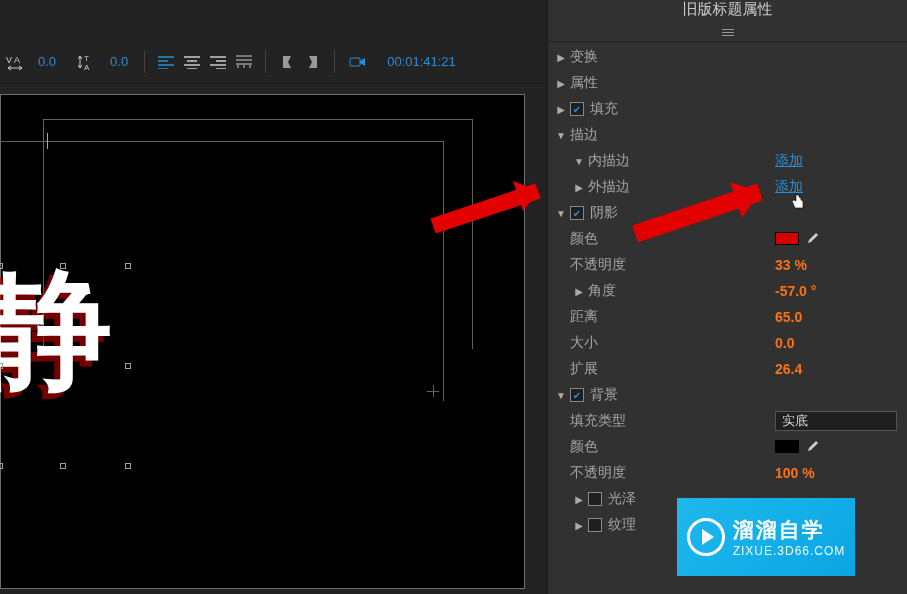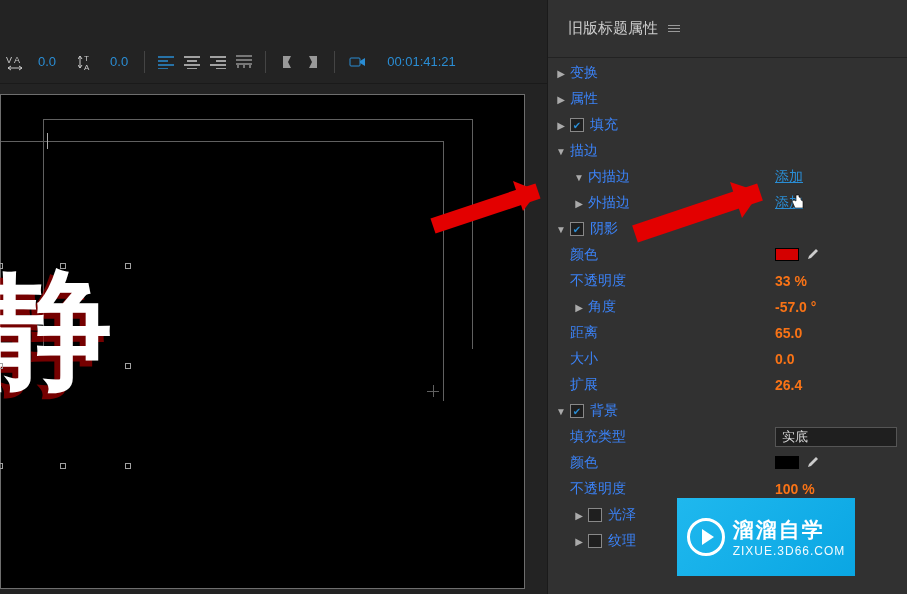--- a/index.html
+++ b/index.html
@@ -16,32 +16,32 @@
 .safe-margins1 { position: absolute; left: 42px; top: 24px; width: 430px; height: 230px; border: 1px solid #606060; border-bottom:none;}
 .safe-margins2 { position: absolute; left: 0; top: 46px; width: 443px; height: 260px; border-top: 1px solid #606060; border-right: 1px solid #606060;}
 .cross1 { position: absolute; width: 12px; height:1px; background:#606060; top:296px; left:426px;}
 .cross2 { position: absolute; width: 1px; height:12px; background:#606060; top:290px; left:432px;}
 .text-block { position: absolute; left: 0; top: 182px; width: 128px; height: 200px; }
 .cursor-line { position: absolute; left: 46px; top: 38px; width: 1px; height: 16px; background: #aaa; }
 .sel-handle { position: absolute; width: 6px; height: 6px; border: 1px solid #a0a0a0; background: transparent; }
 .big-text { position: absolute; left: -18px; top: 185px; font-size: 130px; font-weight: 900; color: #ffffff; letter-spacing: -8px; line-height: 0.95; text-shadow: -6px 6px 0 rgba(180,0,0,0.65); white-space: nowrap; }
 
 .right-panel { flex: 1; background: #313131; border-left: 1px solid #1a1a1a; display: flex; flex-direction: column; }
-.panel-title { height: 58px; display: flex; align-items: center; padding: 0 20px; font-size: 15px; gap: 10px; border-bottom: 1px solid #222; }
+.panel-title { height: 42px; display: flex; align-items: center; padding: 0 7px; font-size: 15px; gap: 10px; border-bottom: 1px solid #222; flex-direction: column; }
 .menu-icon { display:inline-flex; gap:2px; flex-direction:column;}
 .menu-icon span{ width:12px; height:1px; background:#999;}
 .prop-scroll { flex: 1; overflow: hidden; padding: 2px 0 0 0; }
 .row { display: flex; align-items: center; height: 26px; font-size: 14px; padding-right: 10px; }
 .chev { width: 18px; display: flex; align-items: center; justify-content: center; color: #aaa; font-size: 10px; cursor:pointer;}
 .indent0 { padding-left: 4px; }
 .indent1 { padding-left: 22px; }
 .cb { width: 14px; height: 14px; border: 1px solid #888; margin-right: 6px; display: flex; align-items: center; justify-content: center; font-size: 10px; color: #2a8dd4; background:#1f1f1f;}
 .cb.checked::after { content: "✔"; color:#2a8dd4; }
 .cb-empty { width:14px; height:14px; border:1px solid #888; margin-right:6px; background:#1f1f1f;}
-.label { flex: 1; color: #3b82f6;}
+.label { flex: 1; color: #a3a3a3;}
 .link-val { color: #2a8dd4; text-decoration: underline; cursor: pointer; font-size:14px;}
 .val-blue { color: #f97316; font-size:14px;font-weight:bold; }
 .swatch { width: 24px; height: 13px; border: 1px solid #000; display:inline-block; }
 .eyedrop { margin-left: 6px; display:inline-flex; }
 .dropdown { background:#1f1f1f; height:20px; flex:0 0 122px; display:flex; align-items:center; padding:0 6px; font-size:13px; color:#d8d8d8; border:1px solid #555;}
 .val-cell { width: 122px; display:flex; align-items:flex-start; }
 
 .arrow { position: absolute; pointer-events: none; }
 .arrow svg { display:block; }
 

